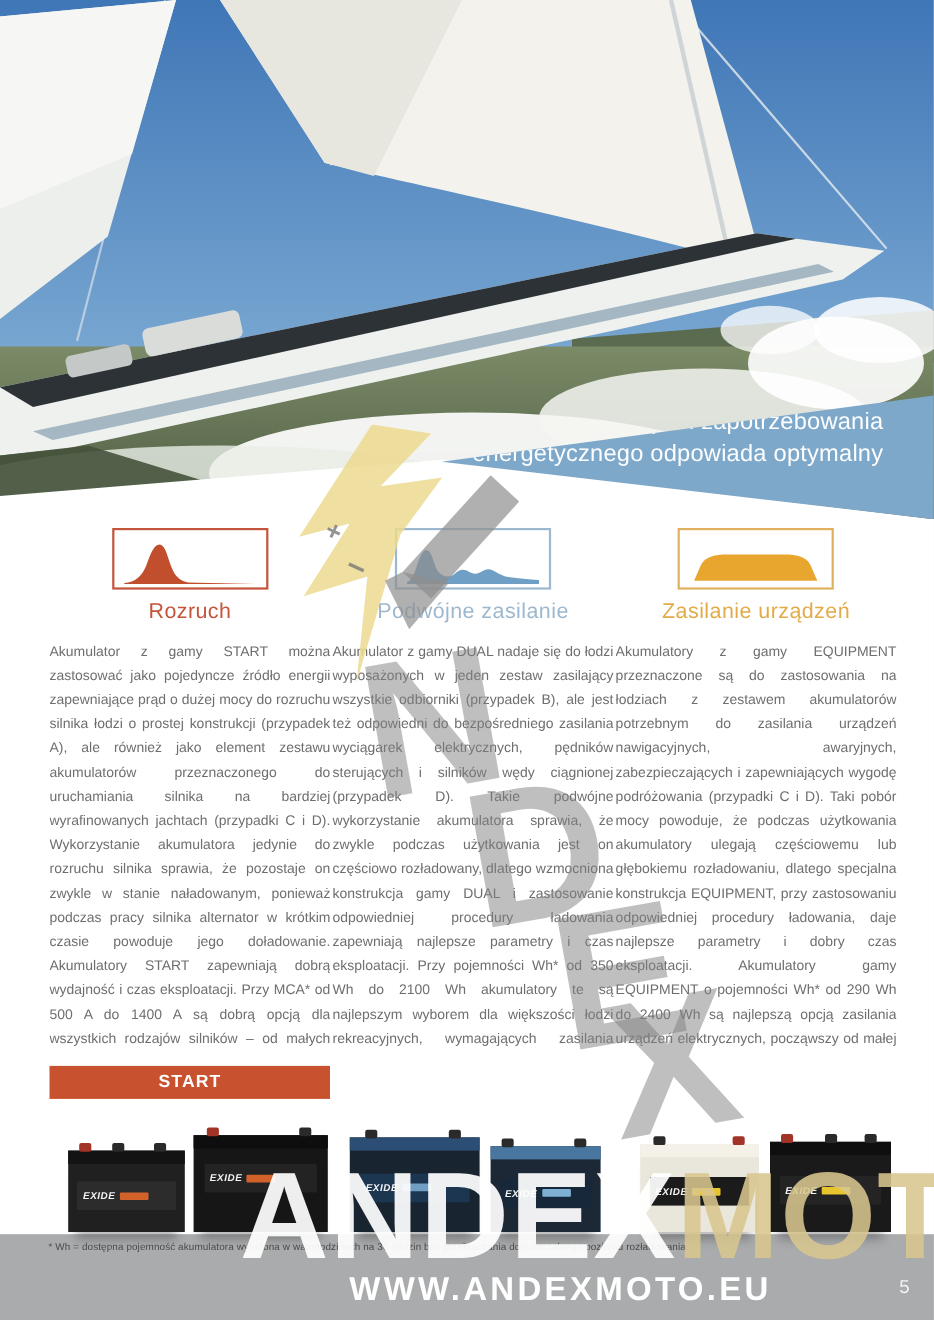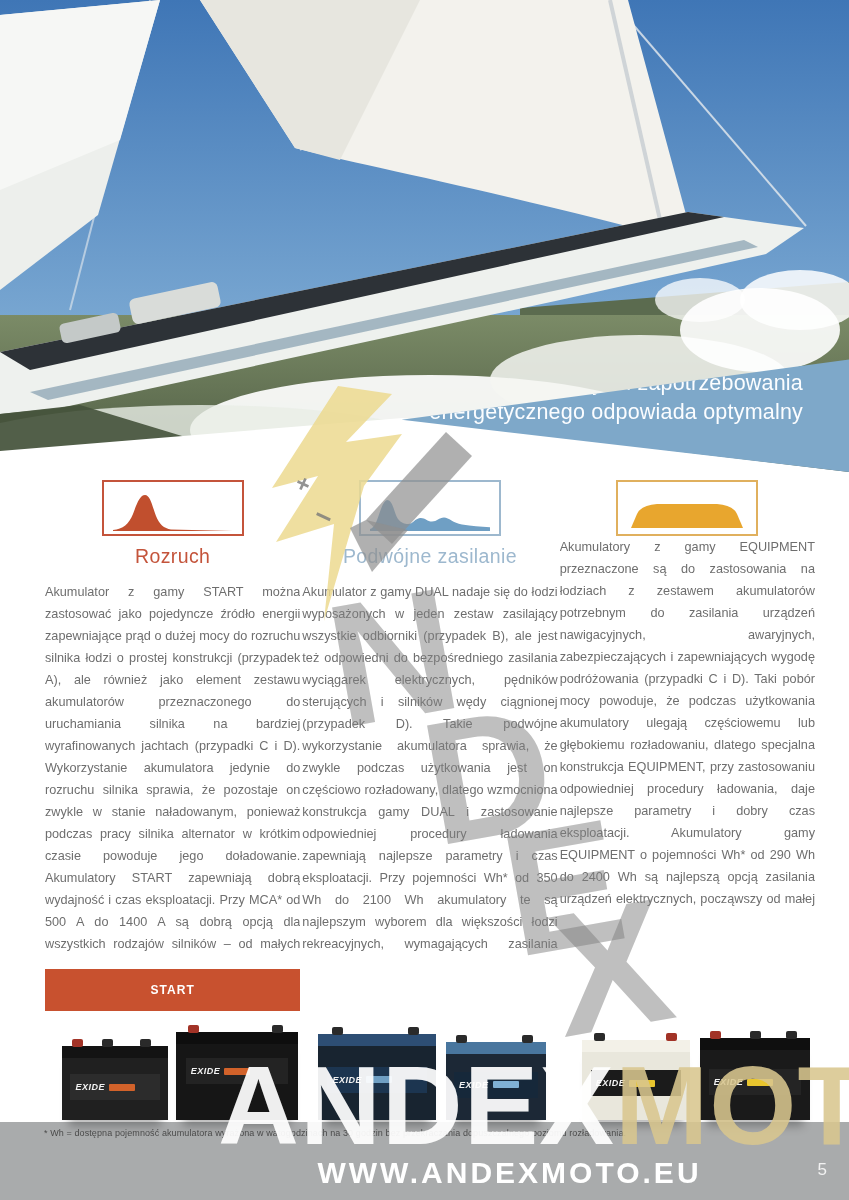--- a/index.html
+++ b/index.html
@@ -44,22 +44,22 @@
     margin:9px 0 13px 0;text-align:center;font-size:19.5px;font-weight:400;letter-spacing:.4px;
   }
   .col-start h2{color:#c4543b;}
   .col-dual  h2{color:#9db8ce;}
   .col-equip h2{color:#e2ab49;}
   .col-body{
     height:376px;overflow:hidden;
     color:#6e6e6e;font-size:12.7px;line-height:22px;text-align:justify;
   }
   .col-btn{
-    margin-top:12px;height:42px;display:flex;align-items:center;justify-content:center;
-    color:#ffffff;font-size:12px;font-weight:bold;letter-spacing:1px;
+    margin-top:12px;height:30px;display:flex;align-items:center;justify-content:center;
+    color:#ffffff;font-size:16px;font-weight:bold;letter-spacing:1px;
   }
   .col-start .col-btn{background:#c8512f;}
   .col-dual  .col-btn{background:#92b3cf;}
   .col-equip .col-btn{background:#e9a83b;}
   
   .batt-strip{position:absolute;left:0;top:1026px;width:849px;height:98px;z-index:3;}
   .batt{position:absolute;bottom:4px;box-shadow:0 13px 9px -7px rgba(0,0,0,.28);}
   .batt .lid{position:absolute;left:0;right:0;top:0;height:12px;}
   .batt .term{position:absolute;top:-7px;width:11px;height:8px;border-radius:2px;background:#2a2a2a;}
   .batt .term.red{background:#a23327;}
@@ -187,20 +187,21 @@
       <h2>Podwójne zasilanie</h2>
       <div class="col-body">Akumulator z gamy DUAL nadaje się do łodzi wyposażonych w jeden zestaw zasilający wszystkie odbiorniki (przypadek B), ale jest też odpowiedni do bezpośredniego zasilania wyciągarek elektrycznych, pędników sterujących i silników wędy ciągnionej (przypadek D). Takie podwójne wykorzystanie akumulatora sprawia, że zwykle podczas użytkowania jest on częściowo rozładowany, dlatego wzmocniona konstrukcja gamy DUAL i zastosowanie odpowiedniej procedury ładowania zapewniają najlepsze parametry i czas eksploatacji. Przy pojemności Wh* od 350 Wh do 2100 Wh akumulatory te są najlepszym wyborem dla większości łodzi rekreacyjnych, wymagających zasilania wszystkich odbiorników z jednego zestawu.</div>
     </div>
 
     <div class="col col-equip">
       <div class="icon-box">
         <svg width="128" height="44" viewBox="0 0 128 44">
           <path d="M8,38 L14,24 Q18,15 34,14 L94,14 Q110,15 114,24 L120,38 Z" fill="#e8a62e"></path>
         </svg>
       </div>
+      <h2>Zasilanie urządzeń</h2>
       <div class="col-body">Akumulatory z gamy EQUIPMENT przeznaczone są do zastosowania na łodziach z zestawem akumulatorów potrzebnym do zasilania urządzeń nawigacyjnych, awaryjnych, zabezpieczających i zapewniających wygodę podróżowania (przypadki C i D). Taki pobór mocy powoduje, że podczas użytkowania akumulatory ulegają częściowemu lub głębokiemu rozładowaniu, dlatego specjalna konstrukcja EQUIPMENT, przy zastosowaniu odpowiedniej procedury ładowania, daje najlepsze parametry i dobry czas eksploatacji. Akumulatory gamy EQUIPMENT o pojemności Wh* od 290 Wh do 2400 Wh są najlepszą opcją zasilania urządzeń elektrycznych, począwszy od małej elektroniki, a skończywszy na zasilaniu awaryjnym.</div>
     </div>
 
   </div>
 
   <div class="batt-strip">
 
     <div class="batt" style="left:62px;width:106px;height:74px;background:#202020;">
       <div class="lid" style="background:#131313;"></div>
       <div class="term red" style="left:10px;"></div>

